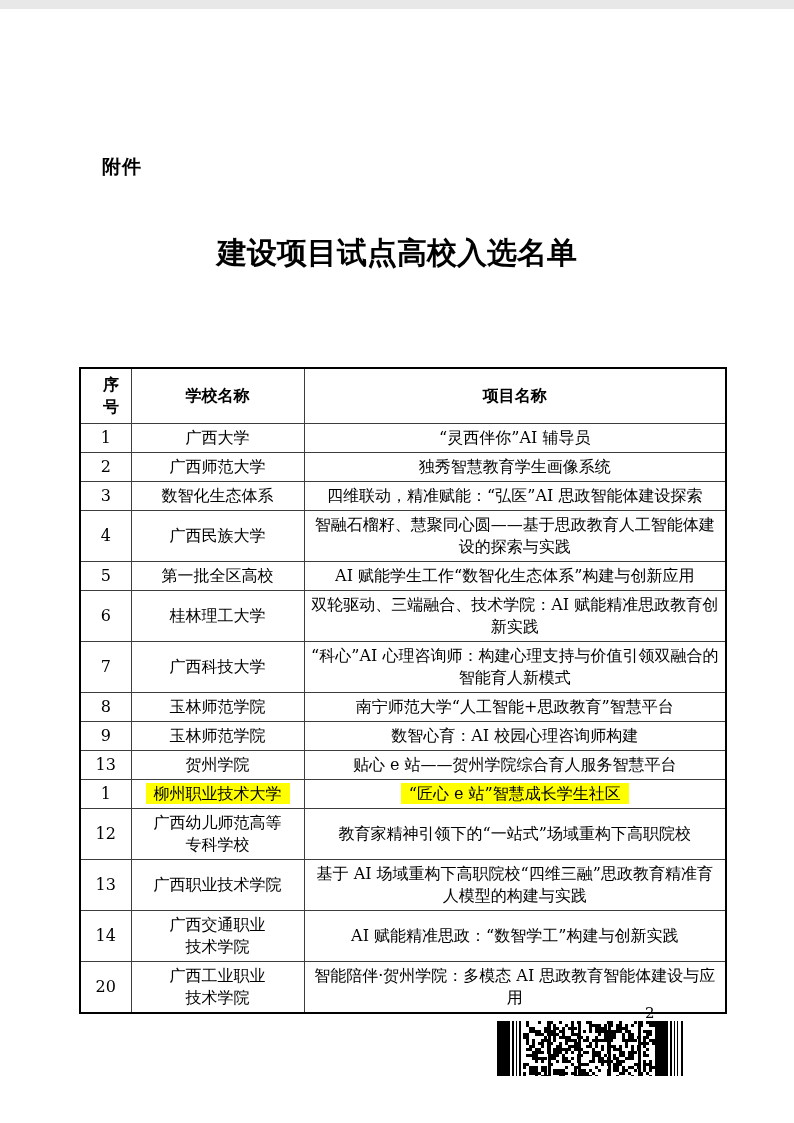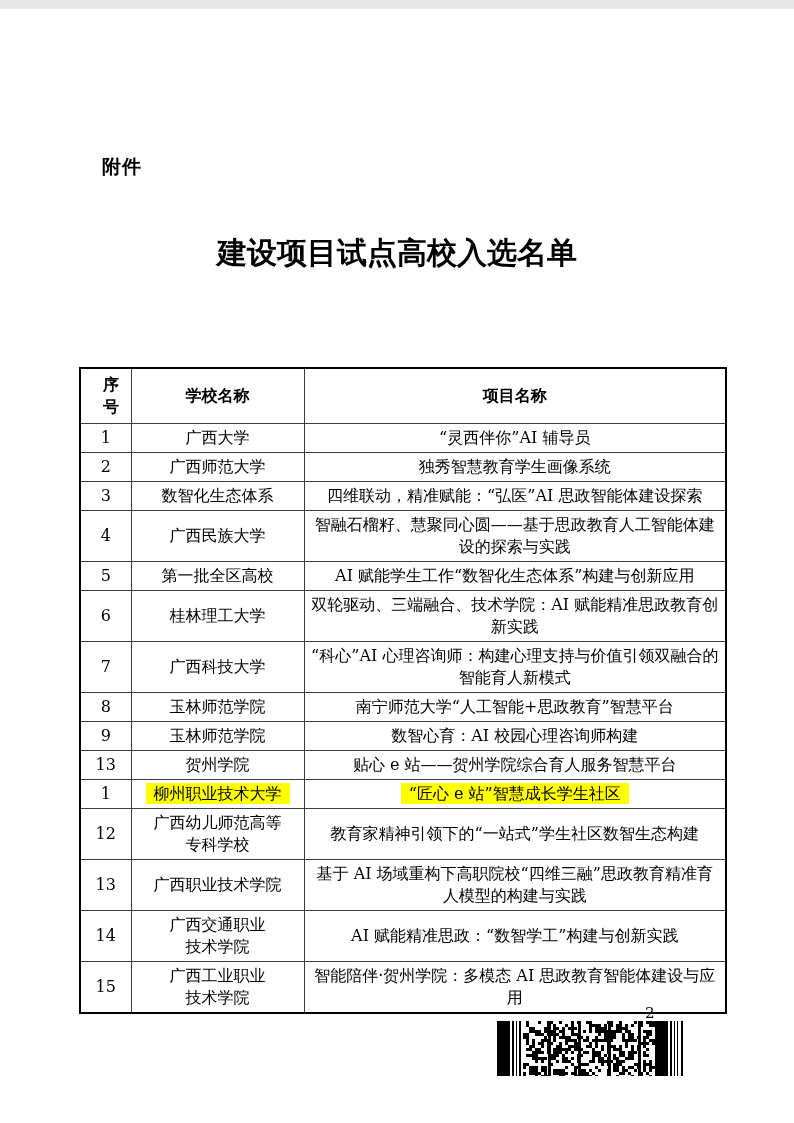--- a/index.html
+++ b/index.html
@@ -151,35 +151,35 @@
         </tr>
         <tr>
           <td class="cell-no">1</td>
           <td class="cell-school"><span class="highlight">柳州职业技术大学</span></td>
           <td class="cell-project"><span class="highlight">“匠心 e 站”智慧成长学生社区</span></td>
         </tr>
         <tr>
           <td class="cell-no">12</td>
           <td class="cell-school">广西幼儿师范高等
 专科学校</td>
-          <td class="cell-project">教育家精神引领下的“一站式”学生社区数智生态构建</td>
+          <td class="cell-project">教育家精神引领下的“一站式”场域重构下高职院校</td>
         </tr>
         <tr>
           <td class="cell-no">13</td>
           <td class="cell-school">广西职业技术学院</td>
           <td class="cell-project">基于 AI 场域重构下高职院校“四维三融”思政教育精准育人模型的构建与实践</td>
         </tr>
         <tr>
           <td class="cell-no">14</td>
           <td class="cell-school">广西交通职业
 技术学院</td>
           <td class="cell-project">AI 赋能精准思政：“数智学工”构建与创新实践</td>
         </tr>
         <tr>
-          <td class="cell-no">15</td>
+          <td class="cell-no">20</td>
           <td class="cell-school">广西工业职业
 技术学院</td>
           <td class="cell-project">智能陪伴·贺州学院：多模态 AI 思政教育智能体建设与应用</td>
         </tr>
       </tbody>
   </table>
 
   <div class="page-number">2</div>
 
   <div class="barcode">

